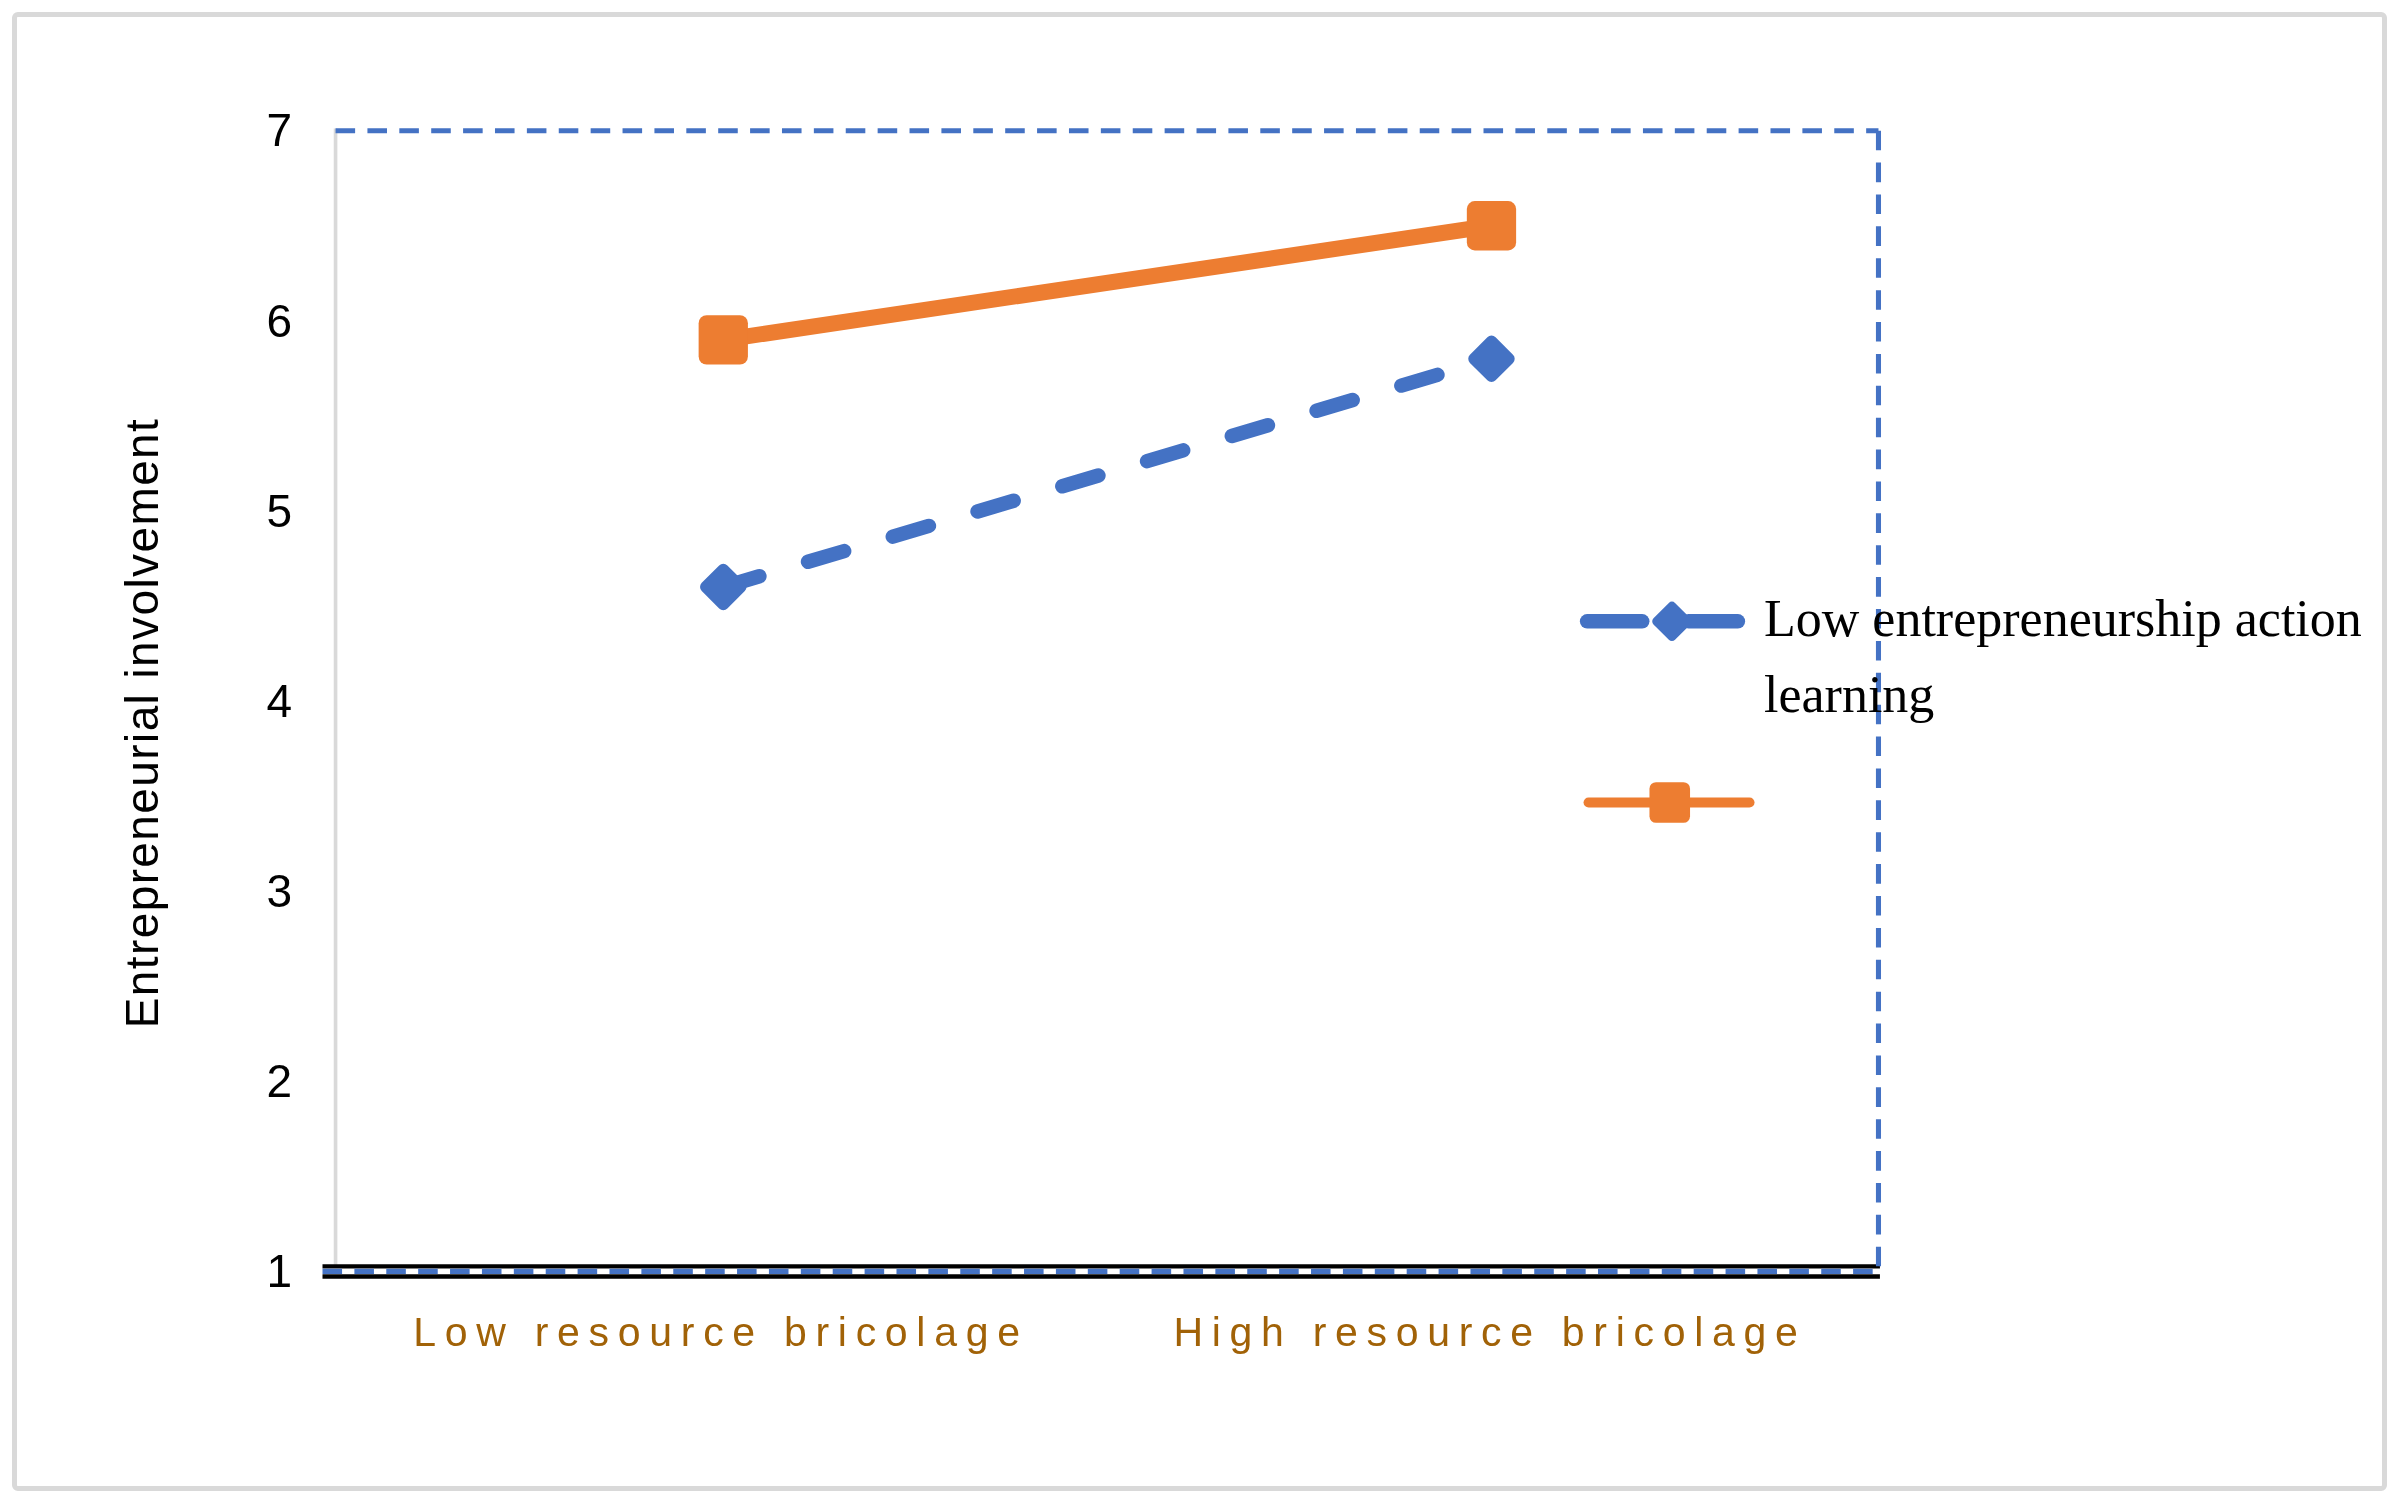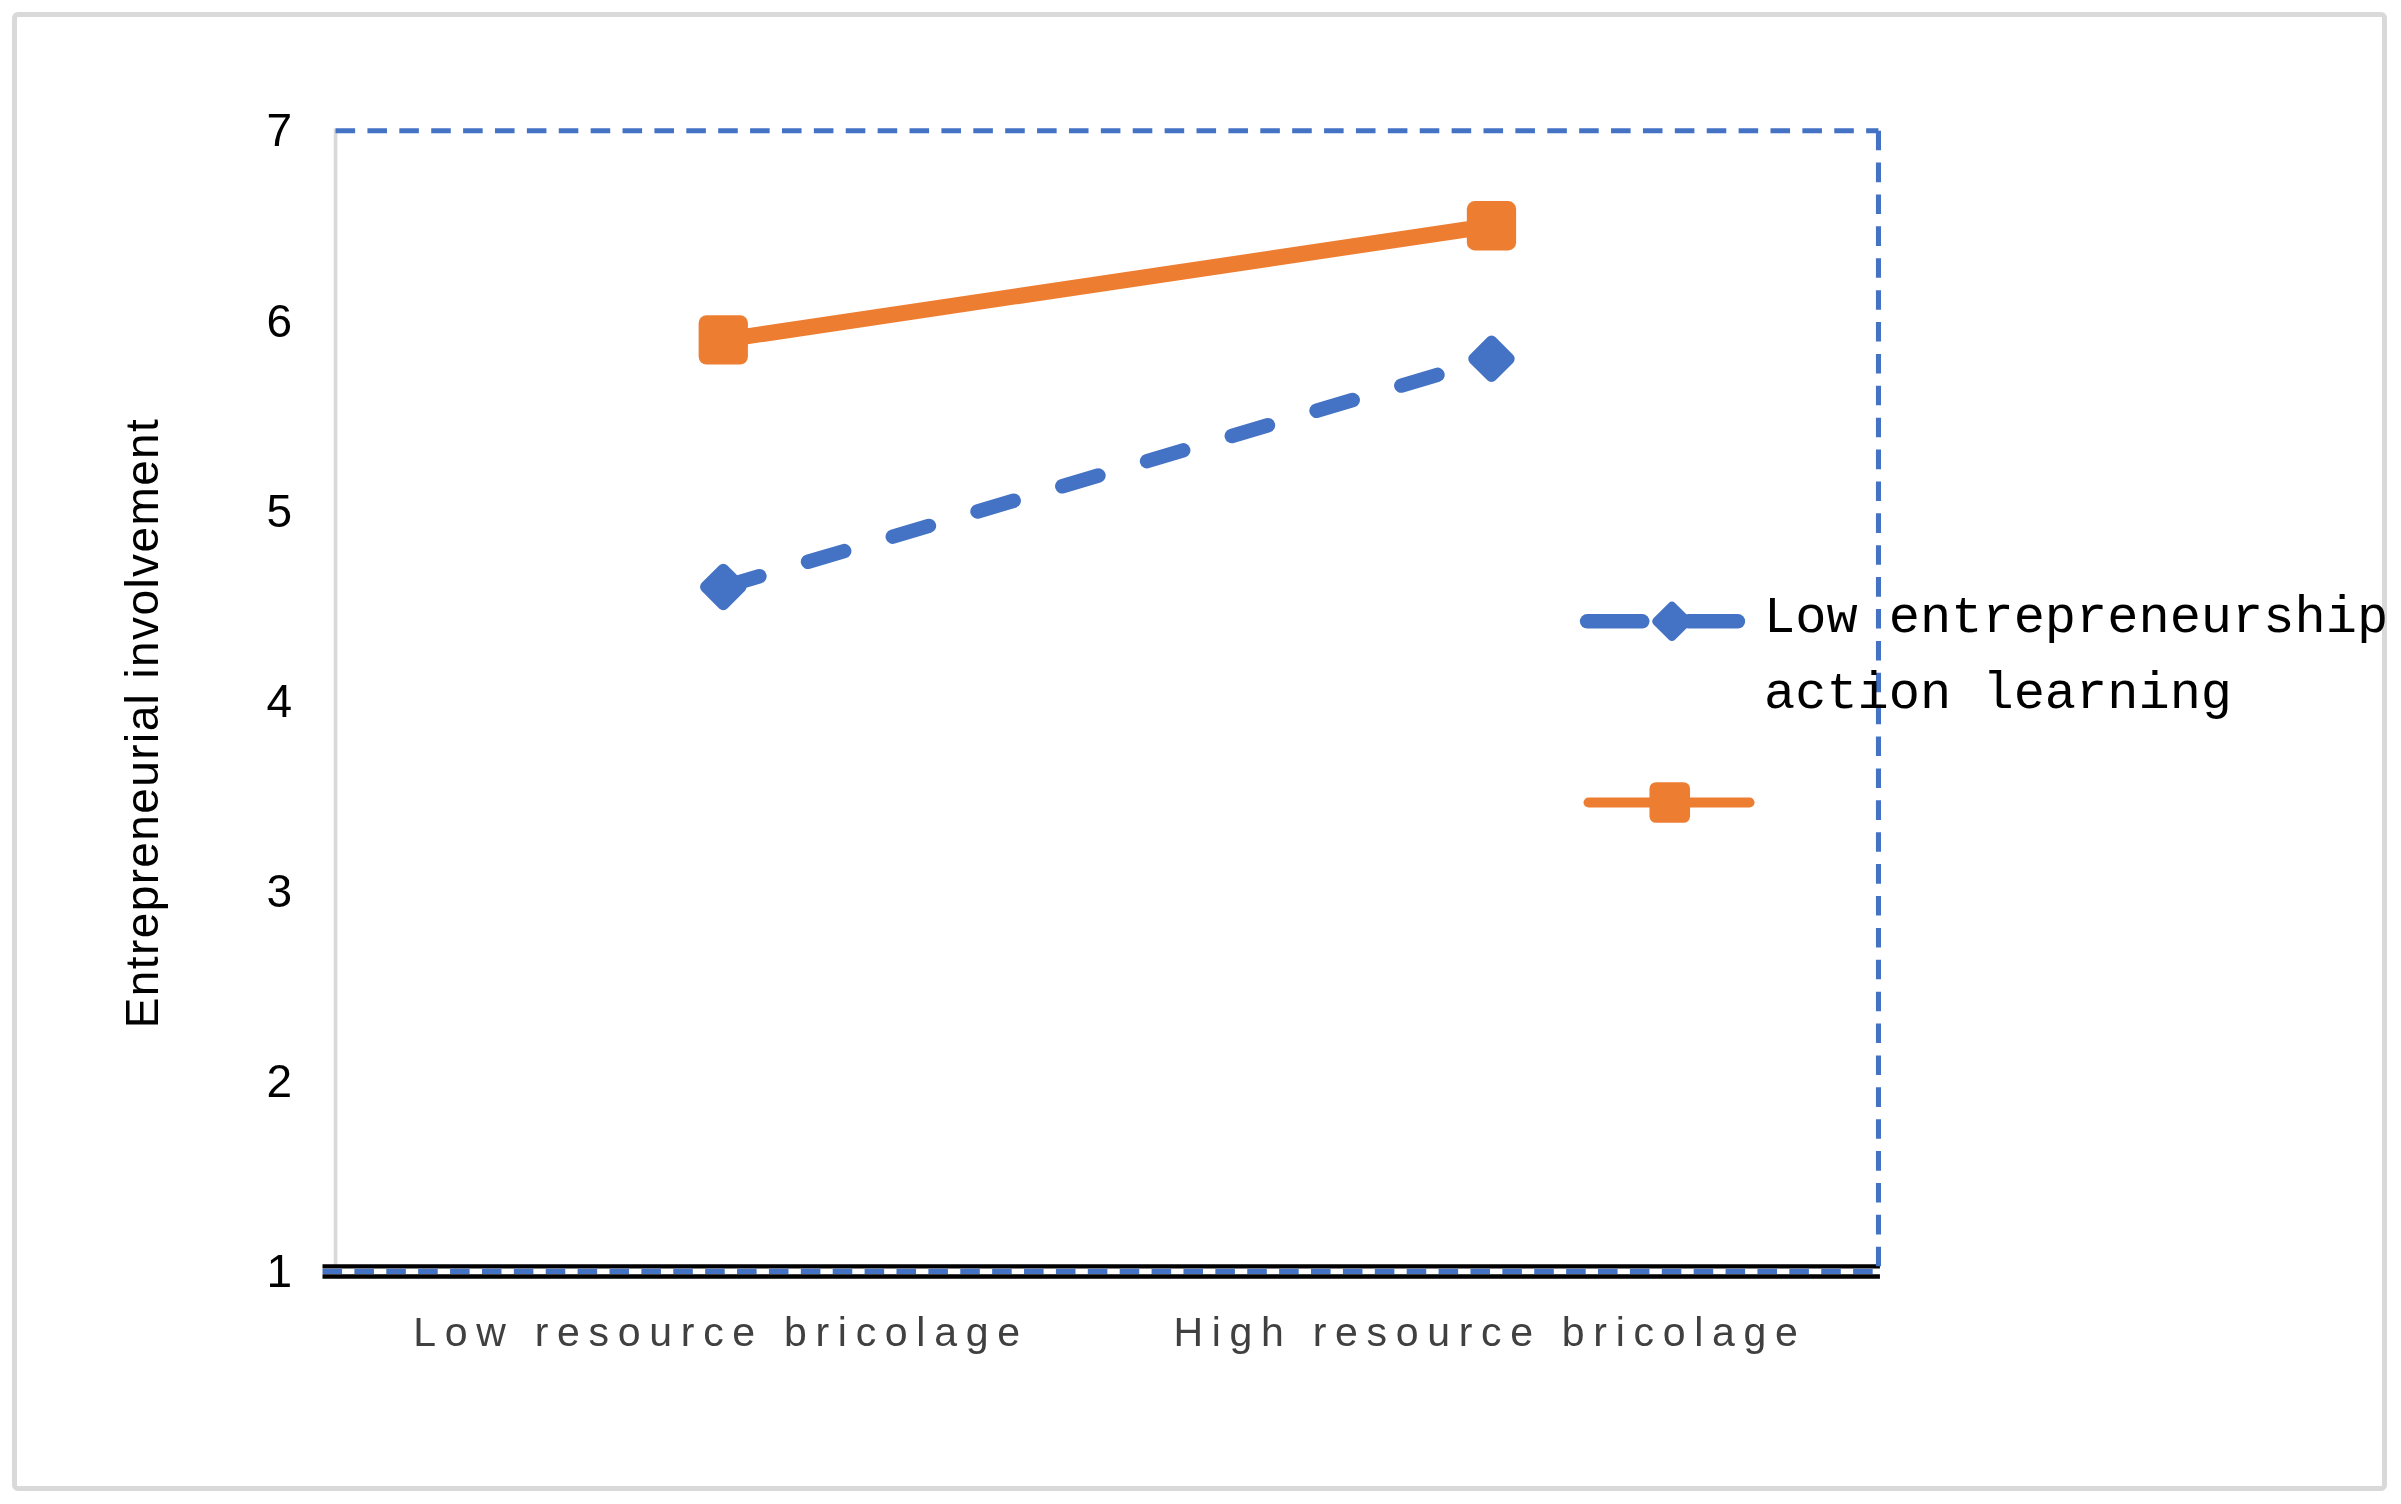--- a/index.html
+++ b/index.html
@@ -48,28 +48,28 @@
     text-align: right;
     font-size: 46px;
     color: #000000;
   }
   .x-cat-label {
     position: absolute;
     top: 1332px;
     transform: translate(-50%, -50%);
     font-size: 41px;
     letter-spacing: 8.7px;
-    color: #404040;
+    color: #a16207;
     white-space: nowrap;
   }
   .legend-text {
     position: absolute;
     left: 1764px;
     width: 631px;
-    font-family: Liberation Mono, monospace;
+    font-family: Liberation Serif, serif;
     font-size: 52px;
     line-height: 76px;
     color: #000000;
   }
 </style>
 </head>
 <body>
 
 <div class="figure">
   <div class="figure-border"></div>

